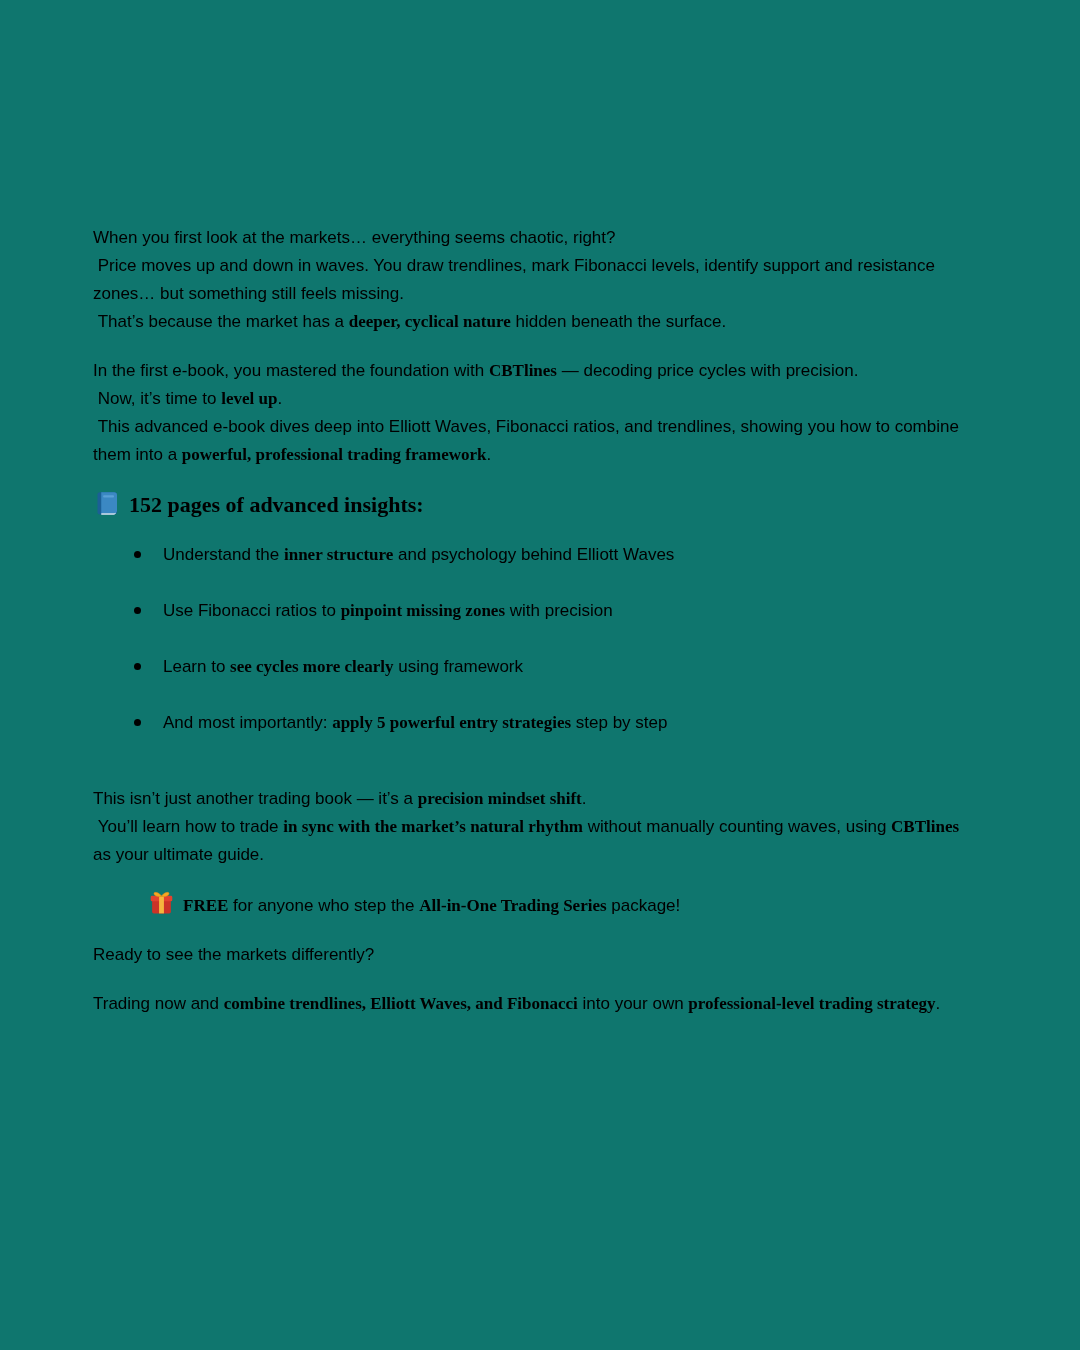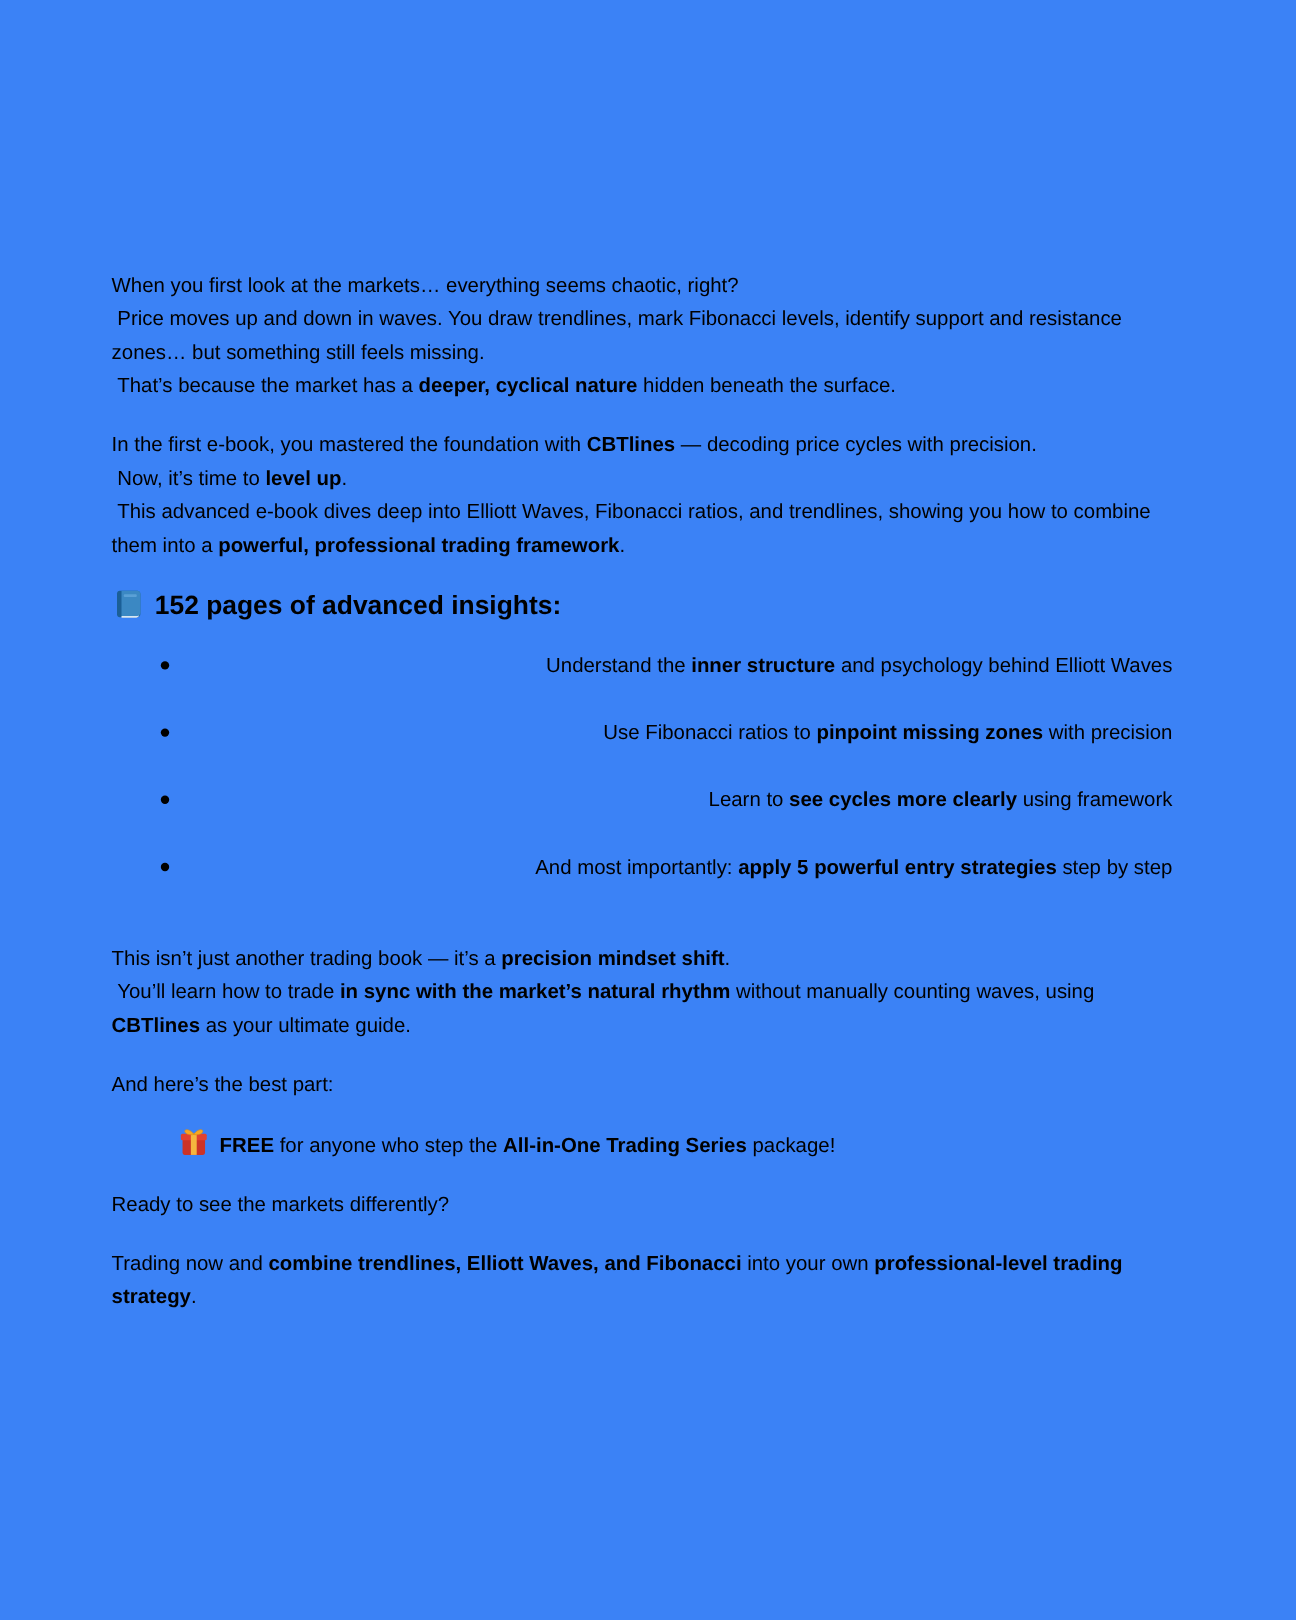--- a/index.html
+++ b/index.html
@@ -11,21 +11,21 @@
     width: 1080px;
     height: 1350px;
     overflow: hidden;
     font-family: "Liberation Sans", "DejaVu Sans", sans-serif;
     color: #000000;
   }
   .page {
     box-sizing: border-box;
     width: 1080px;
     height: 1350px;
-    background: #3b82f6;
+    background: #0f766e;
     padding: 224px 93px 0 93px;
   }
   .doc {
     width: 884px;
     font-size: 17px;
     line-height: 28px;
   }
   .para {
     margin: 0 0 21px 0;
     white-space: pre-wrap;
@@ -42,37 +42,37 @@
   }
   ul.bullet-list {
     list-style: none;
     margin: 0 0 48px 0;
     padding: 0 0 0 70px;
   }
   ul.bullet-list li {
     position: relative;
     margin: 0 0 28px 0;
     white-space: pre-wrap;
-    text-align: right;
   }
   ul.bullet-list li:last-child {
     margin-bottom: 0;
   }
   ul.bullet-list li::before {
     content: "";
     position: absolute;
     left: -29px;
     top: 10px;
     width: 7px;
     height: 7px;
     border-radius: 50%;
     background: #000000;
   }
   strong {
     font-weight: bold;
+    font-family: Liberation Serif, serif;
   }
   .emoji-icon {
     display: inline-block;
     margin-right: 9px;
     vertical-align: -5px;
     line-height: 0;
   }
 </style>
 </head>
 <body>
@@ -92,21 +92,20 @@
             <rect x="13.5" y="7" width="14.5" height="3" rx="1.2" fill="#5aa0d6"></rect>
           </svg></span><strong>152 pages of advanced insights:</strong></p>
       <ul class="bullet-list">
         <li><span>Understand the </span><strong>inner structure</strong><span> and psychology behind Elliott Waves</span></li>
         <li><span>Use Fibonacci ratios to </span><strong>pinpoint missing zones</strong><span> with precision</span></li>
         <li><span>Learn to </span><strong>see cycles more clearly</strong><span> using framework</span></li>
         <li><span>And most importantly: </span><strong>apply 5 powerful entry strategies</strong><span> step by step</span></li>
       </ul>
       <p class="para"><span>This isn’t just another trading book — it’s a </span><strong>precision mindset shift</strong><span>.
  You’ll learn how to trade </span><strong>in sync with the market’s natural rhythm</strong><span> without manually counting waves, using </span><strong>CBTlines</strong><span> as your ultimate guide.</span></p>
-      <p class="para"><span>And here’s the best part:</span></p>
       <p class="para indent"><span class="emoji-icon"><svg width="25" height="26" viewBox="0 0 36 36" aria-hidden="true">
             <rect x="4.5" y="13.5" width="27" height="19.5" rx="2.5" fill="#cc3327"></rect>
             <rect x="2.5" y="7.5" width="31" height="8" rx="1.8" fill="#e2422f"></rect>
             <rect x="14.5" y="7.5" width="7" height="25.5" fill="#f5b63e"></rect>
             <path d="M18 8.5C14.5 2 6 1 7.3 5.3c.8 2.9 6.7 4.2 10.7 3.2zm0 0c3.5-6.5 12-7.5 10.7-3.2-.8 2.9-6.7 4.2-10.7 3.2z" fill="#f6a723" stroke="#d98c1a" stroke-width="0.8"></path>
           </svg></span><strong>FREE</strong><span> for anyone who step the </span><strong>All-in-One Trading Series</strong><span> package!</span></p>
       <p class="para"><span>Ready to see the markets differently?</span></p>
       <p class="para"><span>Trading now and </span><strong>combine trendlines, Elliott Waves, and Fibonacci</strong><span> into your own </span><strong>professional-level trading strategy</strong><span>.</span></p>
     </div>
 </div>

